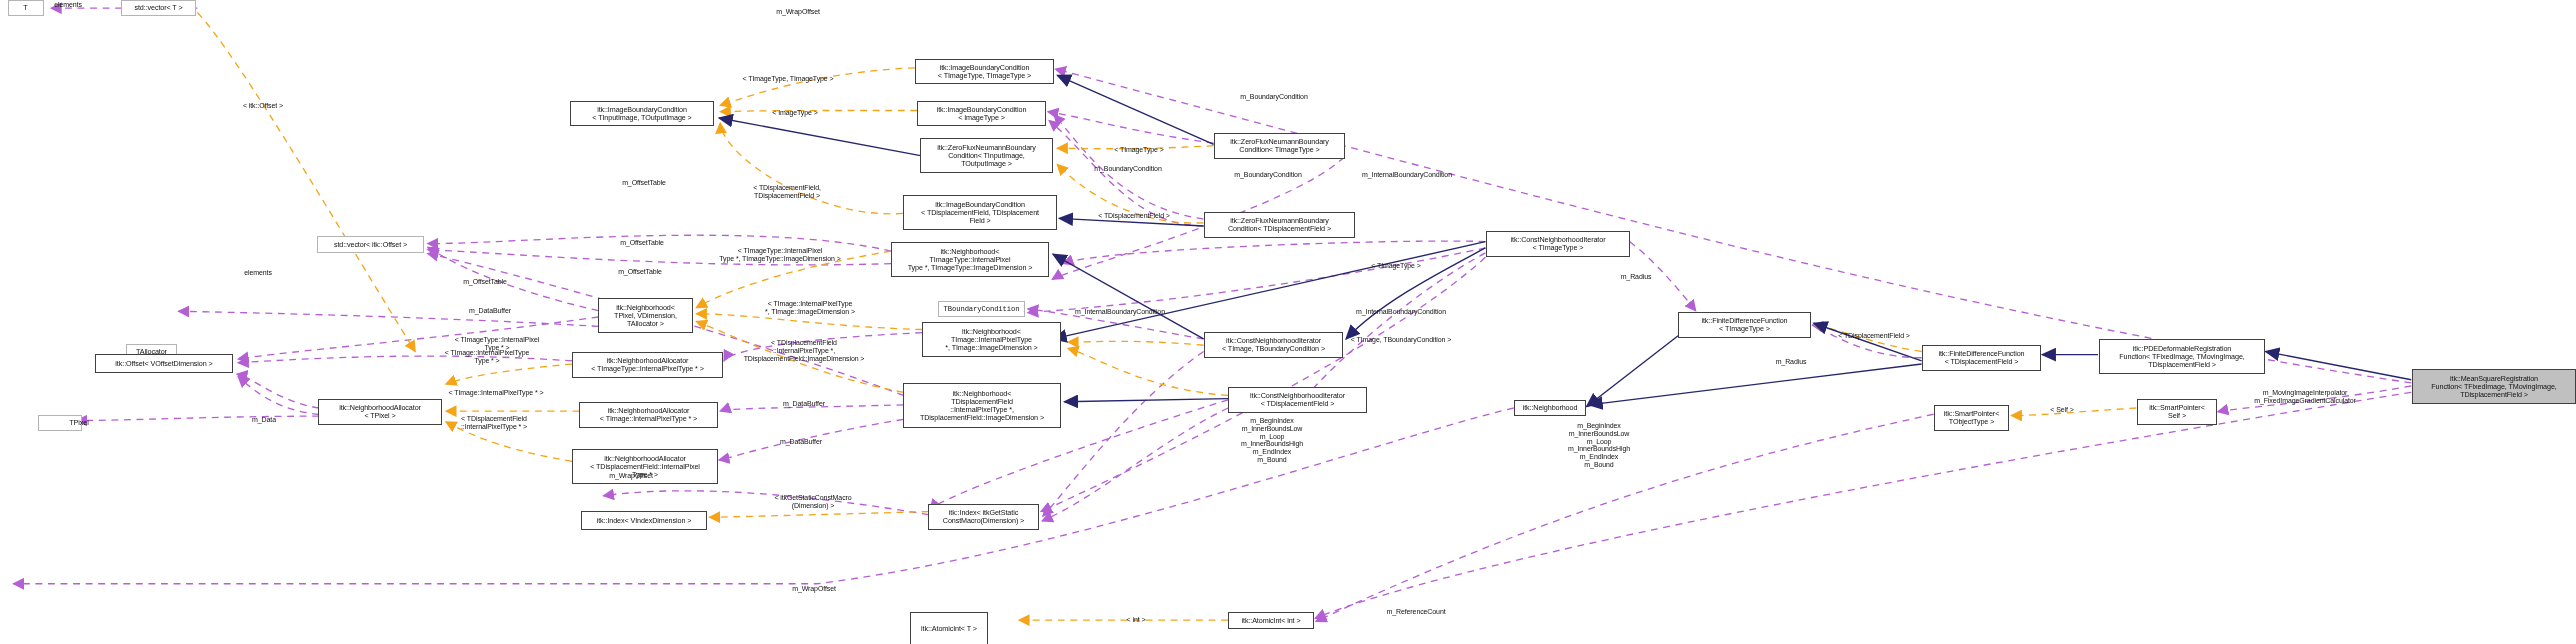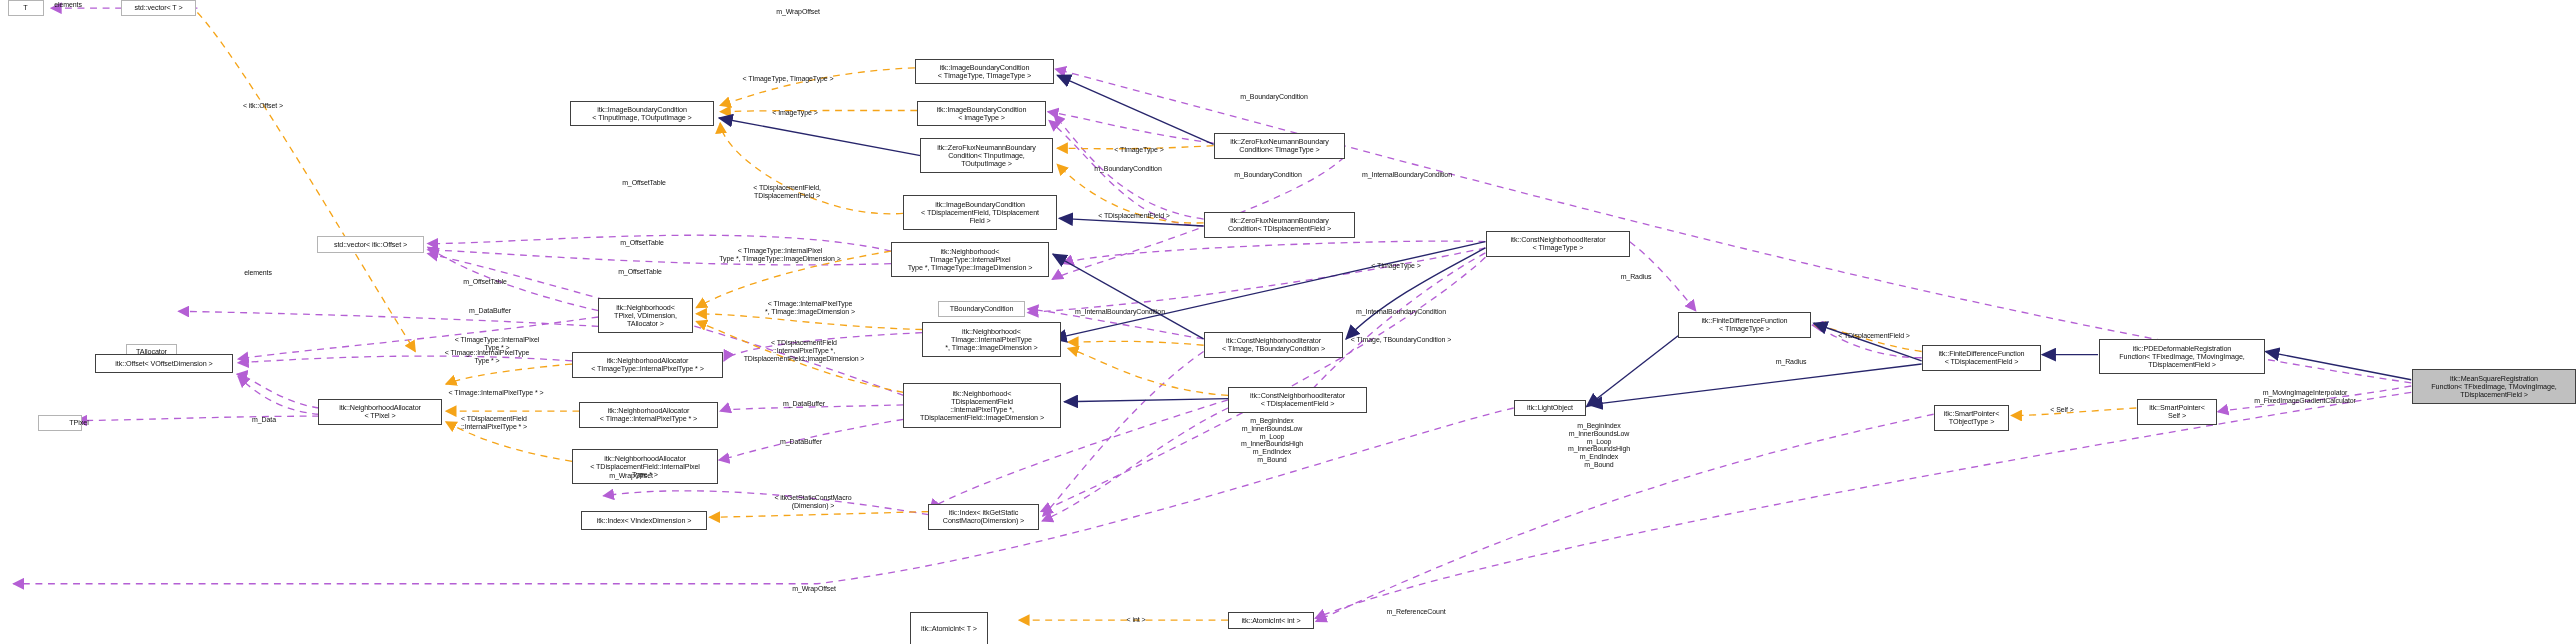--- a/index.html
+++ b/index.html
@@ -153,21 +153,21 @@
 &lt; TDisplacementField, TDisplacement
 Field &gt;</div>
       <div class="node" style="left: 1204px; top: 212px; width: 151px; height: 26px;">itk::ZeroFluxNeumannBoundary
 Condition&lt; TDisplacementField &gt;</div>
       <div class="node" style="left: 1486px; top: 231px; width: 144px; height: 26px;">itk::ConstNeighborhoodIterator
 &lt; TImageType &gt;</div>
       <div class="node" style="left: 891px; top: 242px; width: 158px; height: 35px;">itk::Neighborhood&lt;
 TImageType::InternalPixel
 Type *, TImageType::ImageDimension &gt;</div>
       <div class="node plain" style="left: 126px; top: 303px; width: 51px; height: 16.3px; margin-top: 41px;">TAllocator</div>
-      <div class="node plain" style="left: 938px; top: 301px; width: 87px; height: 16.3px;">TBoundaryCondition</div>
+      <div class="node plain" style="left: 938px; top: 301px; width: 87px; height: 16.3px; font-family: Liberation Mono, monospace;">TBoundaryCondition</div>
       <div class="node" style="left: 598px; top: 298px; width: 95px; height: 35px;">itk::Neighborhood&lt;
 TPixel, VDimension,
 TAllocator &gt;</div>
       <div class="node" style="left: 922px; top: 322px; width: 139px; height: 35px;">itk::Neighborhood&lt;
 TImage::InternalPixelType
 *, TImage::ImageDimension &gt;</div>
       <div class="node" style="left: 1204px; top: 332px; width: 139px; height: 26px;">itk::ConstNeighborhoodIterator
 &lt; TImage, TBoundaryCondition &gt;</div>
       <div class="node" style="left: 1678px; top: 312px; width: 133px; height: 26px;">itk::FiniteDifferenceFunction
 &lt; TImageType &gt;</div>
@@ -183,21 +183,21 @@
       <div class="node" style="left: 1228px; top: 387px; width: 139px; height: 26px;">itk::ConstNeighborhoodIterator
 &lt; TDisplacementField &gt;</div>
       <div class="node" style="left: 1922px; top: 345px; width: 119px; height: 26px;">itk::FiniteDifferenceFunction
 &lt; TDisplacementField &gt;</div>
       <div class="node" style="left: 2099px; top: 339px; width: 166px; height: 35px;">itk::PDEDeformableRegistration
 Function&lt; TFixedImage, TMovingImage,
 TDisplacementField &gt;</div>
       <div class="node highlight" style="left: 2412px; top: 369px; width: 164px; height: 35px;">itk::MeanSquareRegistration
 Function&lt; TFixedImage, TMovingImage,
 TDisplacementField &gt;</div>
-      <div class="node" style="left: 1514px; top: 400px; width: 72px; height: 16.3px;">itk::LightObject</div>
+      <div class="node" style="left: 1514px; top: 400px; width: 72px; height: 16.3px;">itk::Neighborhood</div>
       <div class="node" style="left: 1934px; top: 405px; width: 75px; height: 26px;">itk::SmartPointer&lt;
 TObjectType &gt;</div>
       <div class="node" style="left: 2137px; top: 399px; width: 80px; height: 26px;">itk::SmartPointer&lt;
 Self &gt;</div>
       <div class="node plain" style="left: 38px; top: 415px; width: 36px; height: 16.3px; padding-left: 40px;">TPixel</div>
       <div class="node" style="left: 318px; top: 399px; width: 124px; height: 26px;">itk::NeighborhoodAllocator
 &lt; TPixel &gt;</div>
       <div class="node" style="left: 572px; top: 449px; width: 146px; height: 35px;">itk::NeighborhoodAllocator
 &lt; TDisplacementField::InternalPixel
 Type * &gt;</div>

